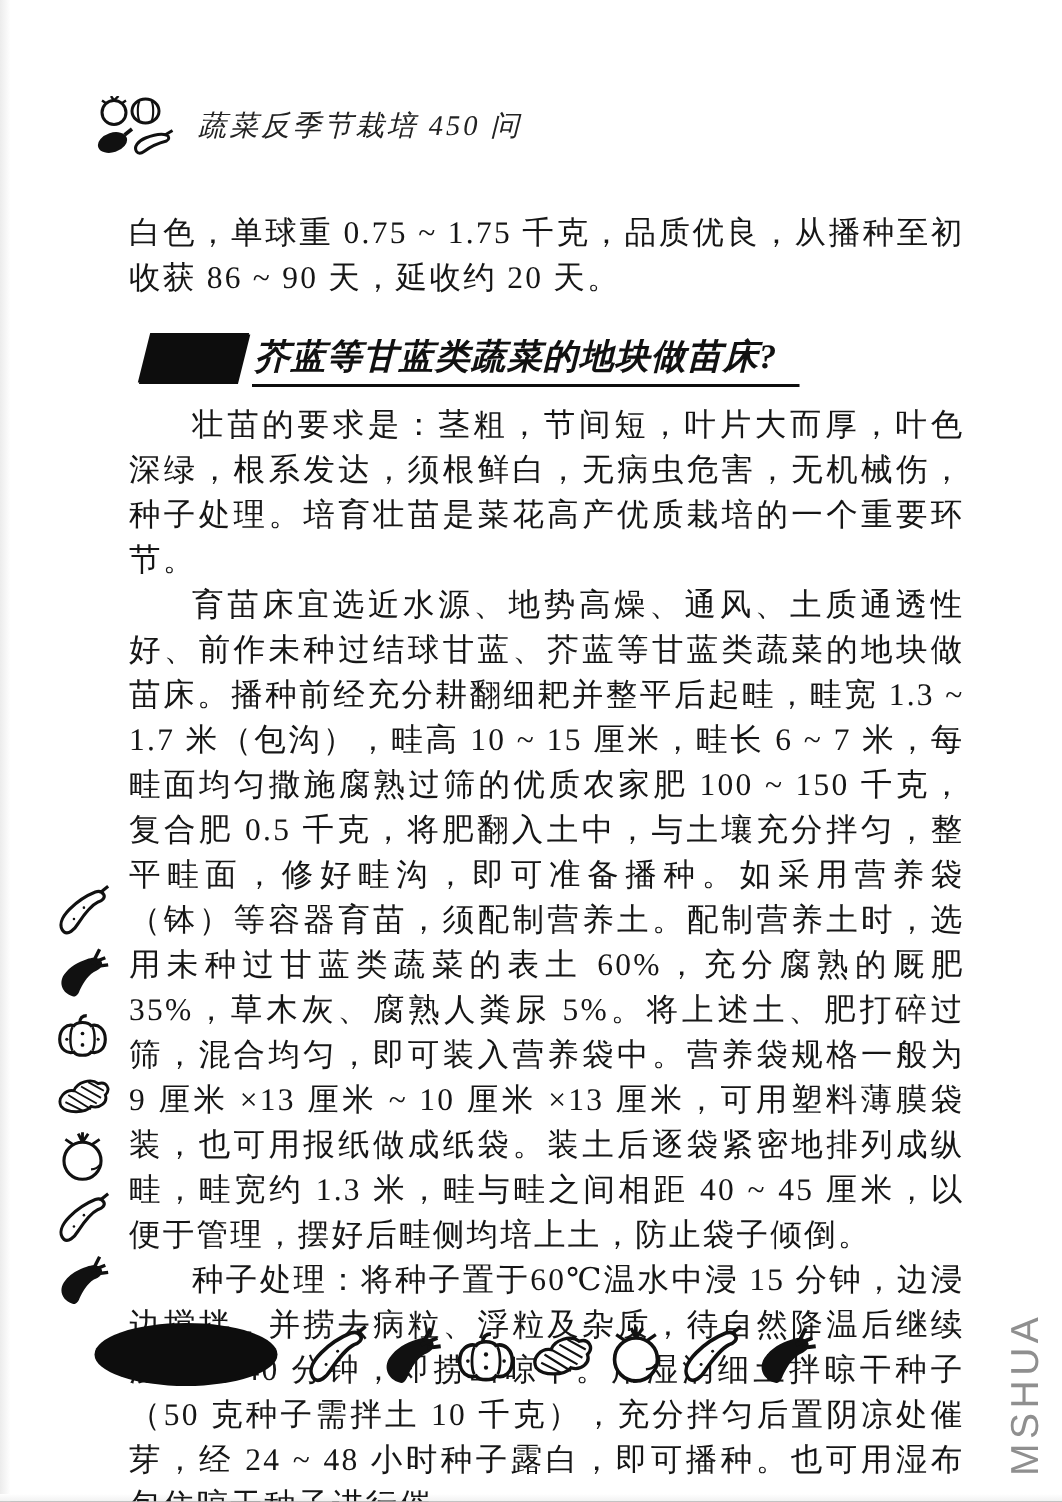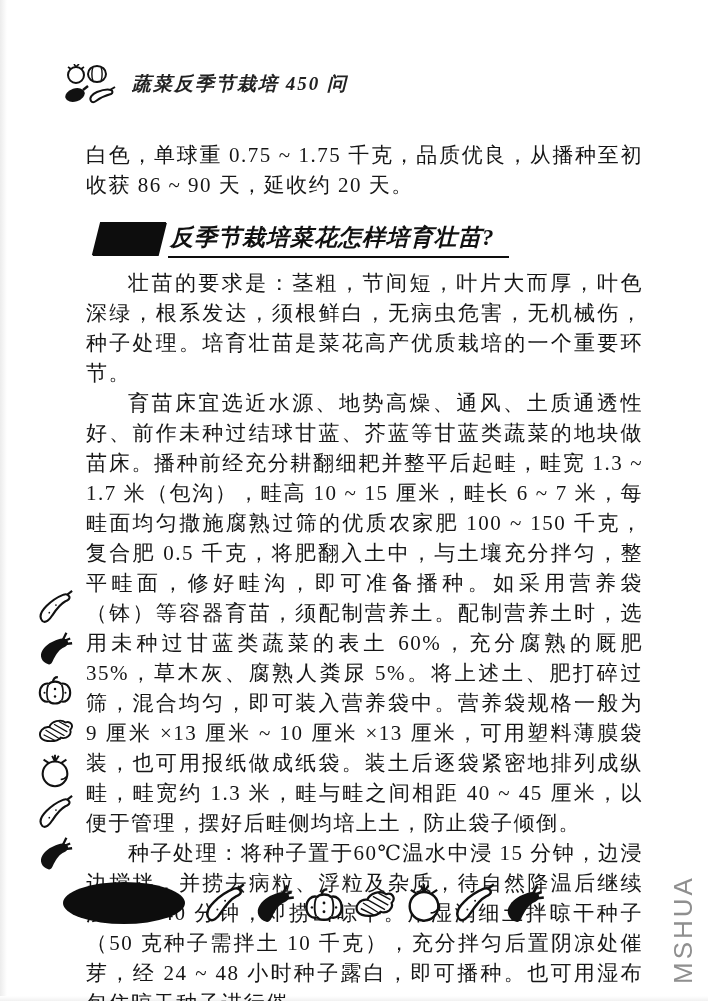--- a/index.html
+++ b/index.html
@@ -23,21 +23,21 @@
 
   
   .header{
     position:absolute;left:64px;top:64px;
     display:flex;align-items:center;
   }
   .header .hicon{width:52px;height:40px;display:inline-block;}
   .header .htitle{
     margin-left:16px;
     font-style:italic;
-    font-weight:bold;
+    font-weight:normal;
     font-size:19px;
     letter-spacing:2px;
     color:#222;
   }
 
   
   .content{
     position:absolute;left:86px;top:106px;width:557px;margin-top:34px;
   }
   .content p{
@@ -125,21 +125,21 @@
       </svg>
     </span>
     <span class="htitle">蔬菜反季节栽培 450 问</span>
   </div>
 
   <div class="content">
     <p>白色，单球重 0.75 ~ 1.75 千克，品质优良，从播种至初收获 86 ~ 90 天，延收约 20 天。</p>
 
     <div class="qheading">
       <div class="qblock"></div>
-      <div class="qtext">反季节栽培菜花怎样培育壮苗?</div>
+      <div class="qtext">芥蓝等甘蓝类蔬菜的地块做苗床?</div>
     </div>
 
     <p class="indent">壮苗的要求是：茎粗，节间短，叶片大而厚，叶色深绿，根系发达，须根鲜白，无病虫危害，无机械伤，种子处理。培育壮苗是菜花高产优质栽培的一个重要环节。</p>
     <p class="indent">育苗床宜选近水源、地势高燥、通风、土质通透性好、前作未种过结球甘蓝、芥蓝等甘蓝类蔬菜的地块做苗床。播种前经充分耕翻细耙并整平后起畦，畦宽 1.3 ~ 1.7 米（包沟），畦高 10 ~ 15 厘米，畦长 6 ~ 7 米，每畦面均匀撒施腐熟过筛的优质农家肥 100 ~ 150 千克，复合肥 0.5 千克，将肥翻入土中，与土壤充分拌匀，整平畦面，修好畦沟，即可准备播种。如采用营养袋（钵）等容器育苗，须配制营养土。配制营养土时，选用未种过甘蓝类蔬菜的表土 60%，充分腐熟的厩肥 35%，草木灰、腐熟人粪尿 5%。将上述土、肥打碎过筛，混合均匀，即可装入营养袋中。营养袋规格一般为 9 厘米 ×13 厘米 ~ 10 厘米 ×13 厘米，可用塑料薄膜袋装，也可用报纸做成纸袋。装土后逐袋紧密地排列成纵畦，畦宽约 1.3 米，畦与畦之间相距 40 ~ 45 厘米，以便于管理，摆好后畦侧均培上土，防止袋子倾倒。</p>
     <p class="indent">种子处理：将种子置于60℃温水中浸 15 分钟，边浸边搅拌，并捞去病粒、浮粒及杂质，待自然降温后继续浸25 ~ 40 分钟，即捞出晾干。用湿润细土拌晾干种子（50 克种子需拌土 10 千克），充分拌匀后置阴凉处催芽，经 24 ~ 48 小时种子露白，即可播种。也可用湿布包住晾干种子进行催</p>
   </div>
 
   <div class="margin-icons">
       <span class="icon">
         <svg viewBox="0 0 40 40">

